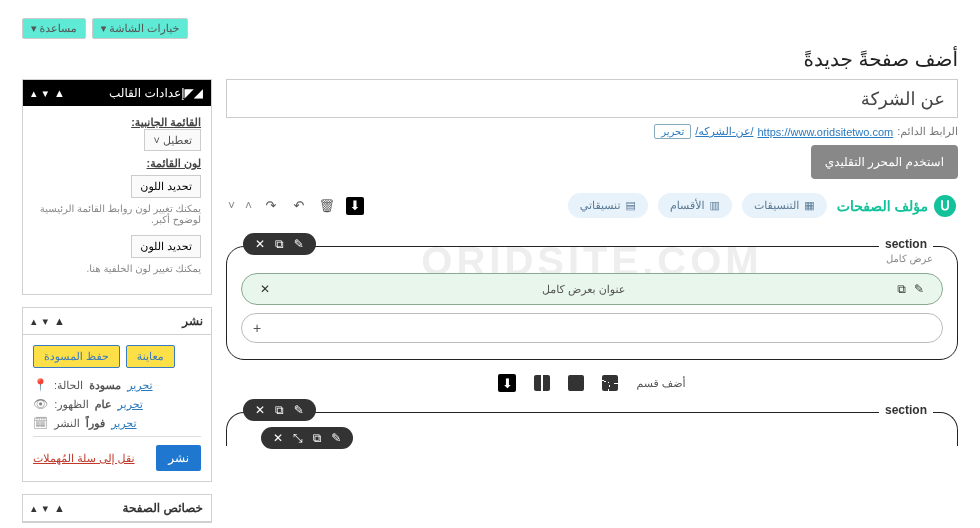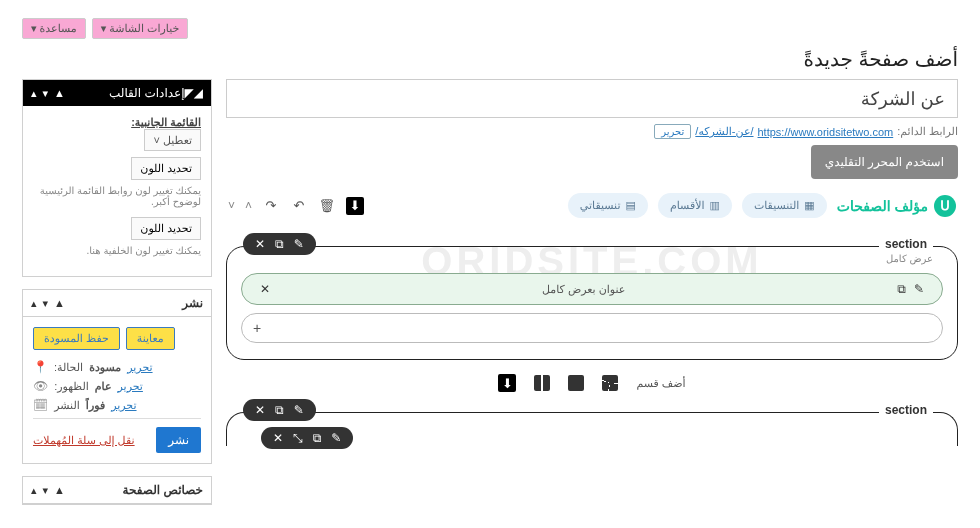--- a/index.html
+++ b/index.html
@@ -1,21 +1,21 @@
 <!DOCTYPE html>
 <html dir="rtl" lang="ar"><head>
 <meta charset="utf-8">
 <style>
 * { margin:0; padding:0; box-sizing:border-box; }
 body { font-family:Tahoma,Arial,sans-serif; font-size:13px; background:#fff; color:#333; direction:rtl; }
 .shell { width:980px; height:528px; margin:0 auto; position:relative; box-shadow:0 4px 20px rgba(0,0,0,.25); overflow:hidden; }
 .content { padding:18px 22px 0 22px; display:flex; flex-direction:column; gap:8px; height:100%; }
 
 .top-buttons { display:flex; gap:6px; justify-content:flex-start; direction:ltr; }
-.btn-plain { background:#f9a8d4; border:1px solid #ccc; padding:3px 8px; font-size:11px; color:#555; cursor:pointer; border-radius:2px; }
+.btn-plain { background:#5eead4; border:1px solid #ccc; padding:3px 8px; font-size:11px; color:#555; cursor:pointer; border-radius:2px; }
 .heading { font-size:20px; font-weight:500; color:#222; text-align:right; }
 
 .cols { display:flex; gap:14px; flex:1; overflow:hidden; }
 .main { flex:1; display:flex; flex-direction:column; gap:6px; }
 .side { width:190px; display:flex; flex-direction:column; gap:12px; }
 
 .title-input { width:100%; border:1px solid #ccc; padding:8px 12px; font-size:18px; color:#444; direction:rtl; }
 .permalink { font-size:11px; color:#777; display:flex; gap:4px; align-items:center; }
 .permalink a { color:#2a7abf; text-decoration:underline; }
 .permalink .btn-sm { border:1px solid #8ab; color:#2a7abf; background:#fff; padding:1px 6px; font-size:10px; border-radius:2px; cursor:pointer; }
@@ -177,20 +177,21 @@
                 <span>▾</span>
                 <span>▲</span>
               </span>
         </div>
         <div class="panel-b">
           <div class="panel-row">
             <label class="form-lbl">القائمة الجانبية:</label>
             <span class="select"><span>تعطيل</span> ˅</span>
           </div>
           <div class="panel-row">
+            <label class="form-lbl">لون القائمة:</label>
             <button class="btn-box">تحديد اللون</button>
             <div class="hint">يمكنك تغيير لون روابط القائمة الرئيسية لوضوح أكبر.</div>
           </div>
           <div class="panel-row">
             <button class="btn-box">تحديد اللون</button>
             <div class="hint">يمكنك تغيير لون الخلفية هنا.</div>
           </div>
         </div>
       </div>
 

